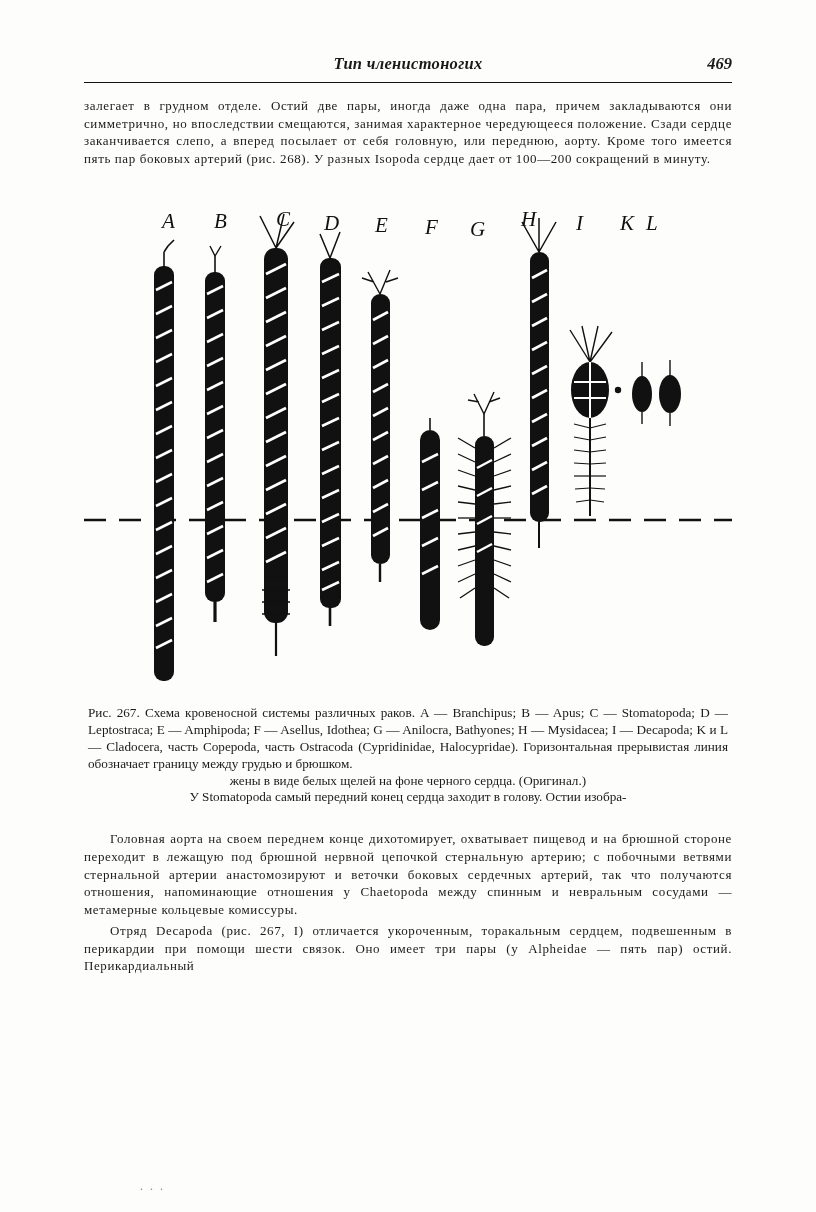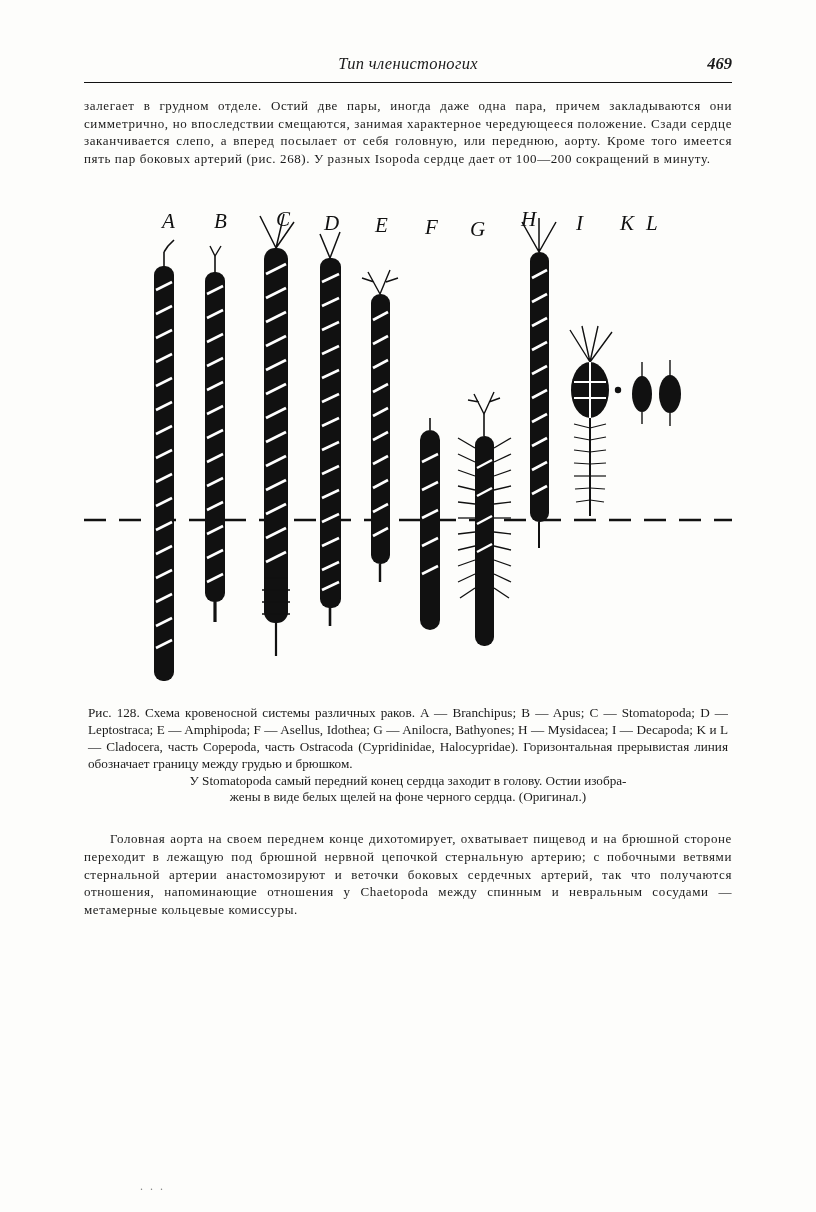--- a/index.html
+++ b/index.html
@@ -33,21 +33,21 @@
     position: relative;
     height: 30px;
     border-bottom: 1.3px solid #111;
   }
   .runhead-title {
     position: absolute;
     left: 0; right: 0;
     top: 2px;
     text-align: center;
     font-style: italic;
-    font-weight: normal;
+    font-weight: bold;
     font-size: 16.5px;
     letter-spacing: .3px;
   }
   .runhead-page {
     position: absolute;
     right: 0;
     top: 2px;
     font-style: italic;
     font-weight: bold;
     font-size: 16.5px;
@@ -353,26 +353,27 @@
 
         <g>
           <line x1="586" y1="174" x2="586" y2="190" stroke="#111" stroke-width="1.4"></line>
           <ellipse cx="586" cy="208" rx="11" ry="19" fill="#111"></ellipse>
           <line x1="586" y1="227" x2="586" y2="240" stroke="#111" stroke-width="1.4"></line>
         </g>
       </svg>
     </div>
 
     <div class="caption">
-      <span>Рис. 128. Схема кровеносной системы различных раков. A — Branchipus; B —</span>
+      <span>Рис. 267. Схема кровеносной системы различных раков. A — Branchipus; B —</span>
       <span>Apus; C — Stomatopoda; D — Leptostraca; E — Amphipoda; F — Asellus, Idothea; G — Anilocra, Bathyones; H — Mysidacea; I — Decapoda; K и L — Cladocera, часть Copepoda, часть Ostracoda (Cypridinidae, Halocypridae). Горизонтальная прерывистая линия обозначает границу между грудью и брюшком.</span>
+      <span class="ctr">жены в виде белых щелей на фоне черного сердца. (Оригинал.)</span>
       <span class="ctr">У Stomatopoda самый передний конец сердца заходит в голову. Остии изобра-</span>
-      <span class="ctr">жены в виде белых щелей на фоне черного сердца. (Оригинал.)</span>
     </div>
 
     <div class="lower">
       <p class="para indent spaced">Головная аорта на своем переднем конце дихотомирует, охватывает пищевод и на брюшной стороне переходит в лежащую под брюшной нервной цепочкой стернальную артерию; с побочными ветвями стернальной артерии анастомозируют и веточки боковых сердечных артерий, так что получаются отношения, напоминающие отношения у Chaetopoda между спинным и невральным сосудами — метамерные кольцевые комиссуры.</p>
+      <p class="para indent spaced">Отряд Decapoda (рис. 267, I) отличается укороченным, торакальным сердцем, подвешенным в перикардии при помощи шести связок. Оно имеет три пары (у Alpheidae — пять пар) остий. Перикардиальный</p>
     </div>
 
   </div>
 
   <div class="footmark">. . .</div>
 </div>
 
 </body></html>

